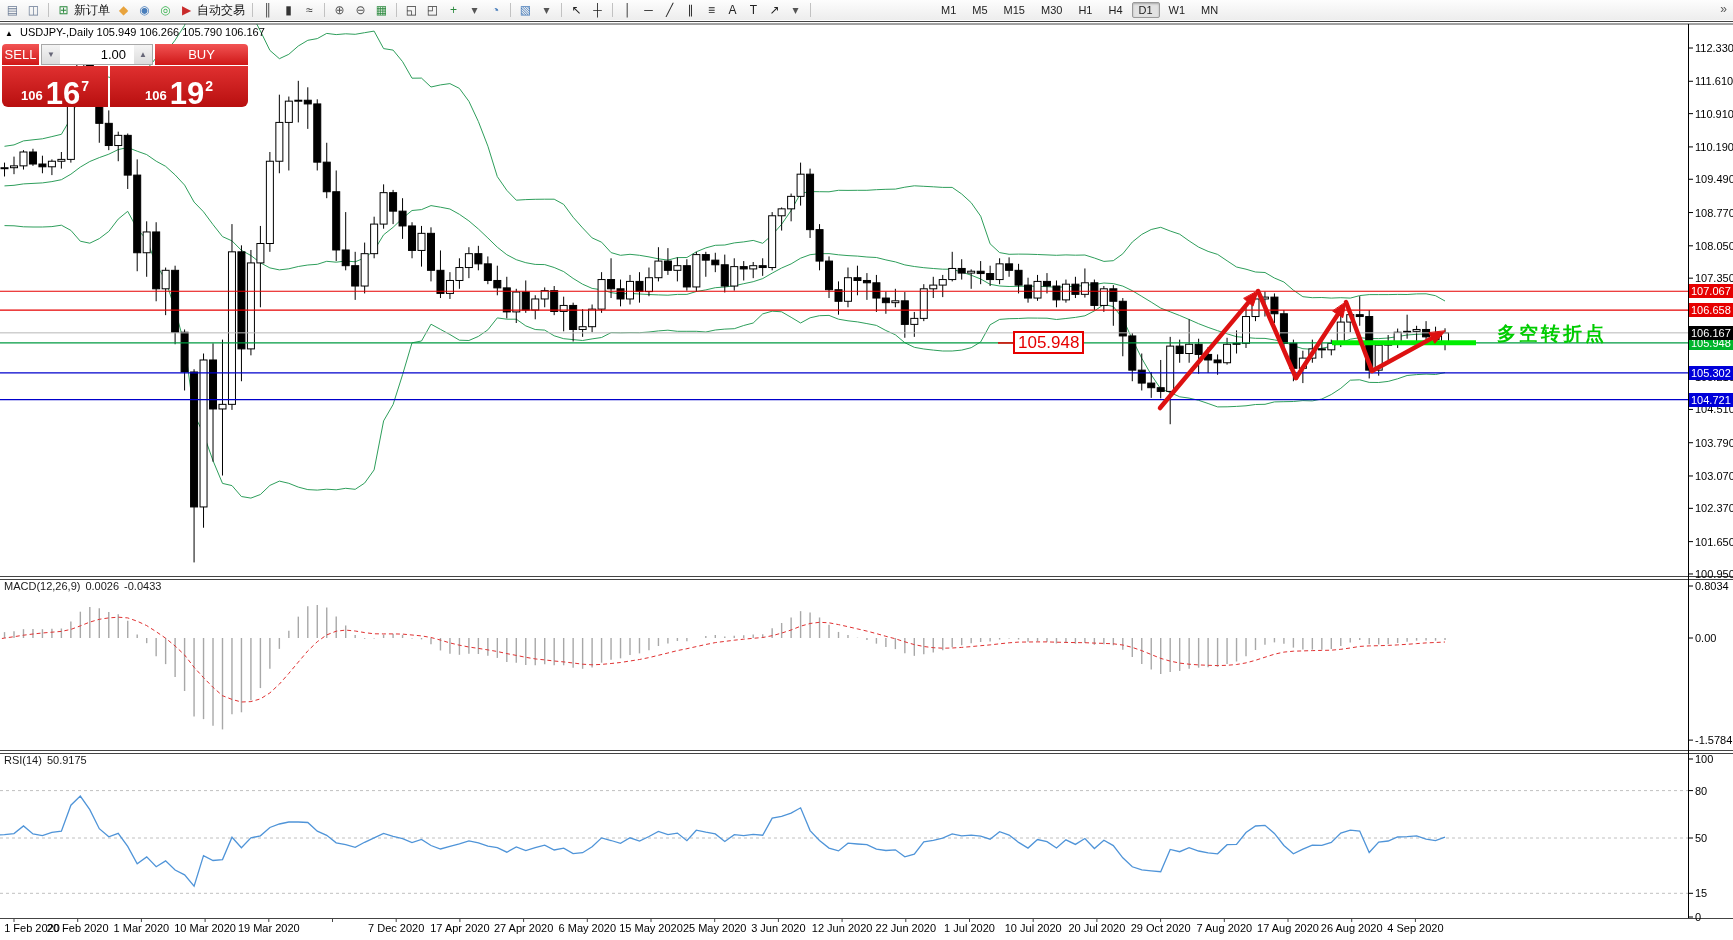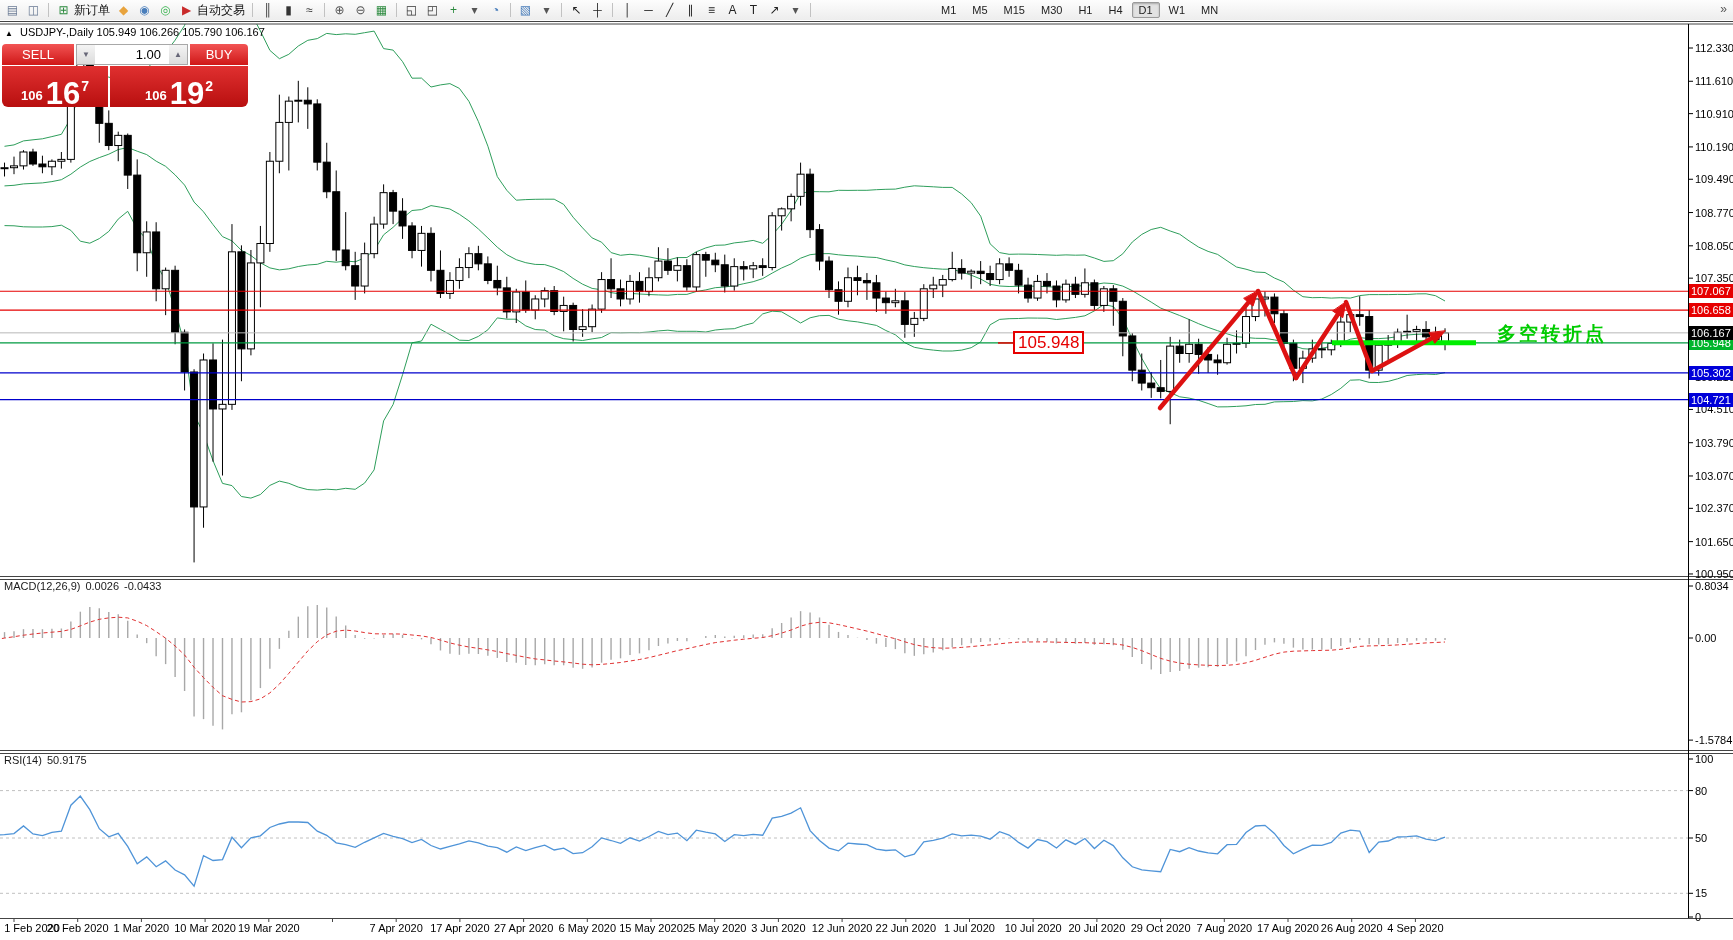--- a/index.html
+++ b/index.html
@@ -25,21 +25,21 @@
   
   .axlab{position:absolute;left:1695px;font-size:11px;color:#000;transform:translateY(-50%);white-space:nowrap;}
   .badge{position:absolute;left:1689px;width:42px;font-size:11px;color:#fff;padding:0 2px;line-height:14px;
          transform:translateY(-50%);white-space:nowrap;}
   .dlab{position:absolute;top:922px;font-size:11px;color:#000;transform:translateX(-50%);white-space:nowrap;}
   
   .ocp{position:absolute;left:2px;top:44px;width:246px;}
   .ocp-row1{display:flex;height:21px;}
   .btn-sell,.btn-buy{background:linear-gradient(#f25454,#cf1717);color:#fff;font-size:13px;
         display:flex;align-items:center;justify-content:center;}
-  .btn-sell{width:72px;border-radius:4px 0 0 0;margin-right:2px;}
+  .btn-sell{width:37px;border-radius:4px 0 0 0;margin-right:2px;}
   .btn-buy{flex:1;border-radius:0 4px 0 0;margin-left:2px;}
   .spin{width:112px;background:#fff;border:1px solid #a8a8a8;display:flex;box-sizing:border-box;}
   .spin-btn{width:18px;background:linear-gradient(#f4f4f4,#dcdcdc);color:#667;font-size:8px;
         display:flex;align-items:center;justify-content:center;}
   .spin-val{flex:1;text-align:right;padding-right:8px;font-size:13px;line-height:19px;}
   .ocp-row2{display:flex;height:41px;margin-top:1px;}
   .price-box{background:linear-gradient(#e03030,#b80f0f);color:#fff;display:flex;align-items:flex-end;justify-content:center;}
   .price-box.left{width:106px;border-radius:0 0 0 6px;margin-right:2px;}
   .price-box.right{flex:1;border-radius:0 0 6px 0;}
   .p-small{font-size:13px;margin:0 3px 4px 0;font-weight:bold;}
@@ -749,21 +749,21 @@
       <div class="badge" style="top: 399.678px; background: rgb(0, 0, 217);">104.721</div>
       <div class="badge" style="top: 332.846px; background: rgb(0, 0, 0);">106.167</div>
     </div>
   <div id="date-labels">
       <div class="dlab" style="left: 32px;">1 Feb 2020</div>
       <div class="dlab" style="left: 77.7px;">20 Feb 2020</div>
       <div class="dlab" style="left: 141.4px;">1 Mar 2020</div>
       <div class="dlab" style="left: 205.1px;">10 Mar 2020</div>
       <div class="dlab" style="left: 268.8px;">19 Mar 2020</div>
       <div class="dlab" style="left: 332.5px; margin-top: 44px;">29 Mar 2020</div>
-      <div class="dlab" style="left: 396.2px;">7 Apr 2020</div>
+      <div class="dlab" style="left: 396.2px;">7 Dec 2020</div>
       <div class="dlab" style="left: 459.9px;">17 Apr 2020</div>
       <div class="dlab" style="left: 523.6px;">27 Apr 2020</div>
       <div class="dlab" style="left: 587.3px;">6 May 2020</div>
       <div class="dlab" style="left: 651px;">15 May 2020</div>
       <div class="dlab" style="left: 714.7px;">25 May 2020</div>
       <div class="dlab" style="left: 778.4px;">3 Jun 2020</div>
       <div class="dlab" style="left: 842.1px;">12 Jun 2020</div>
       <div class="dlab" style="left: 905.8px;">22 Jun 2020</div>
       <div class="dlab" style="left: 969.5px;">1 Jul 2020</div>
       <div class="dlab" style="left: 1033.2px;">10 Jul 2020</div>

